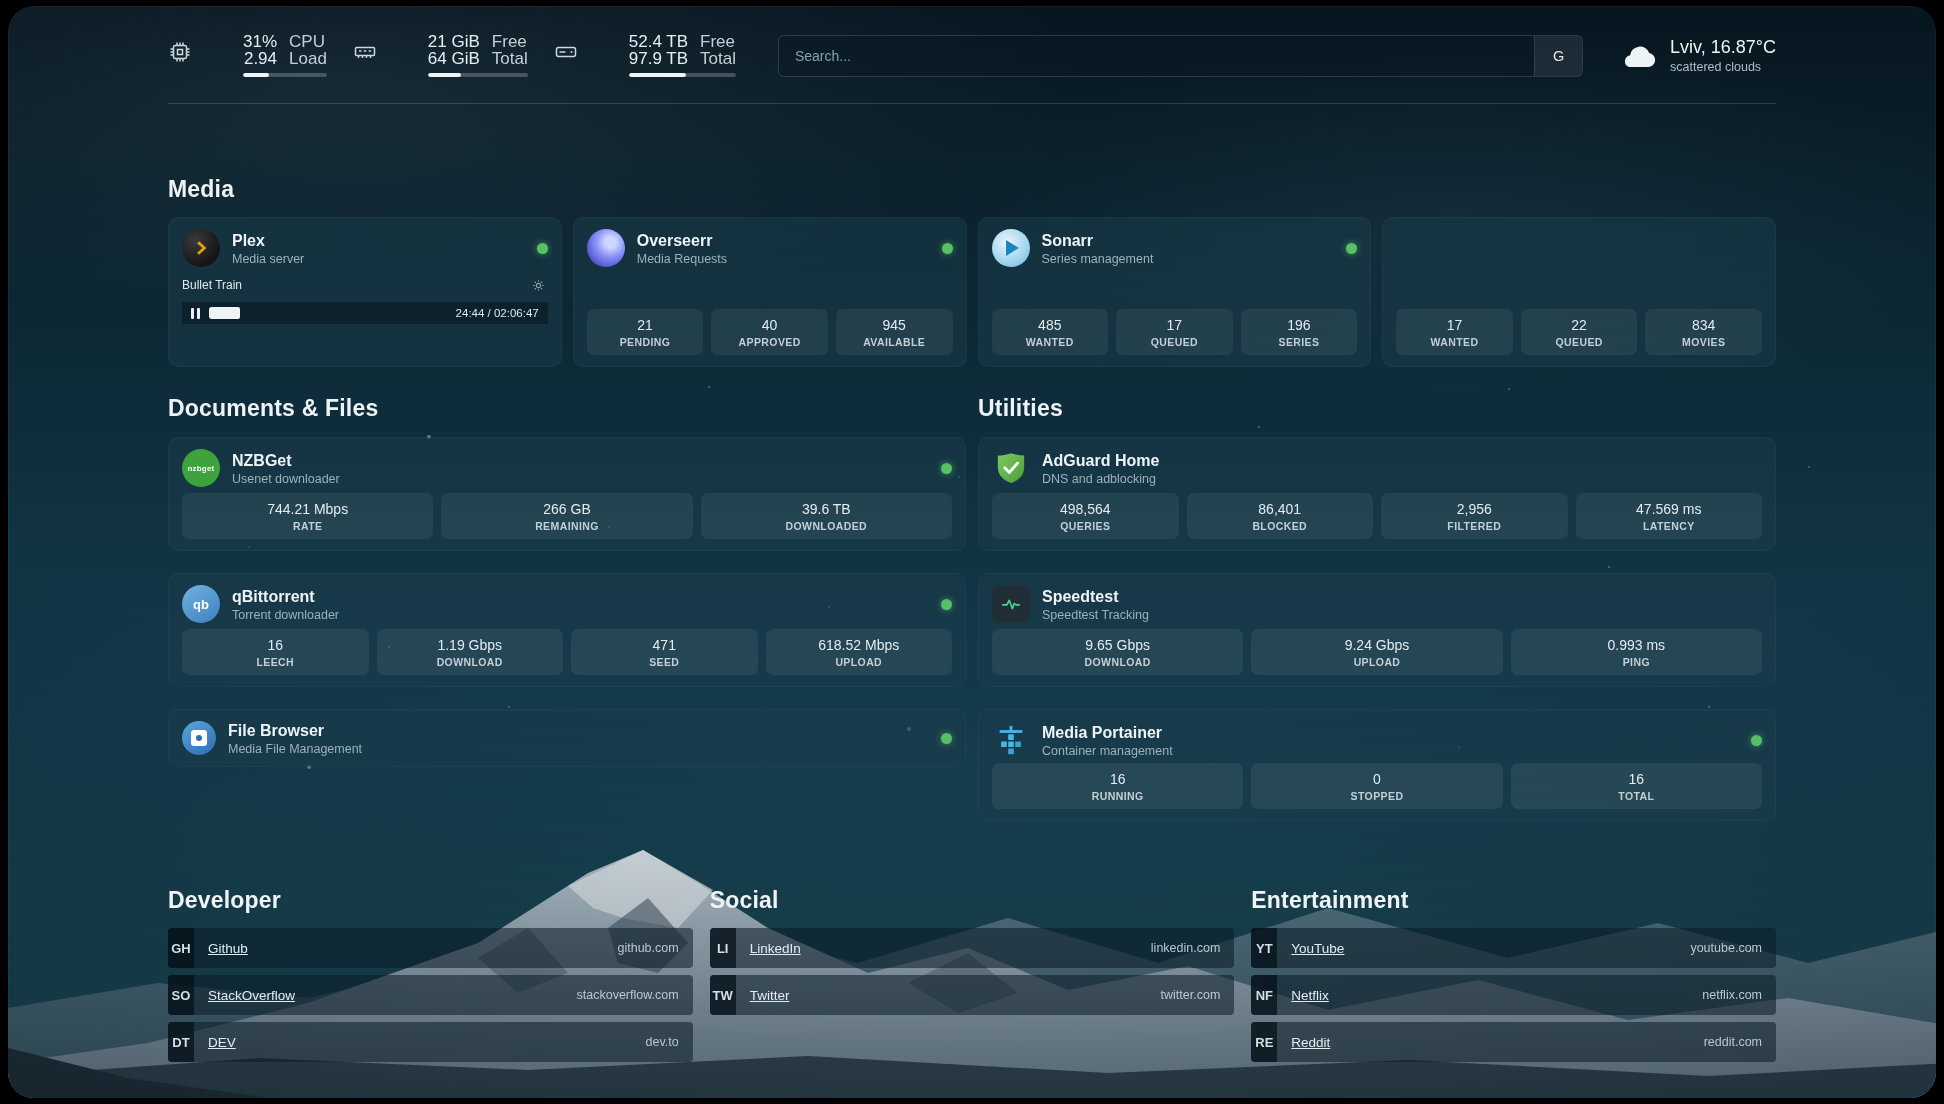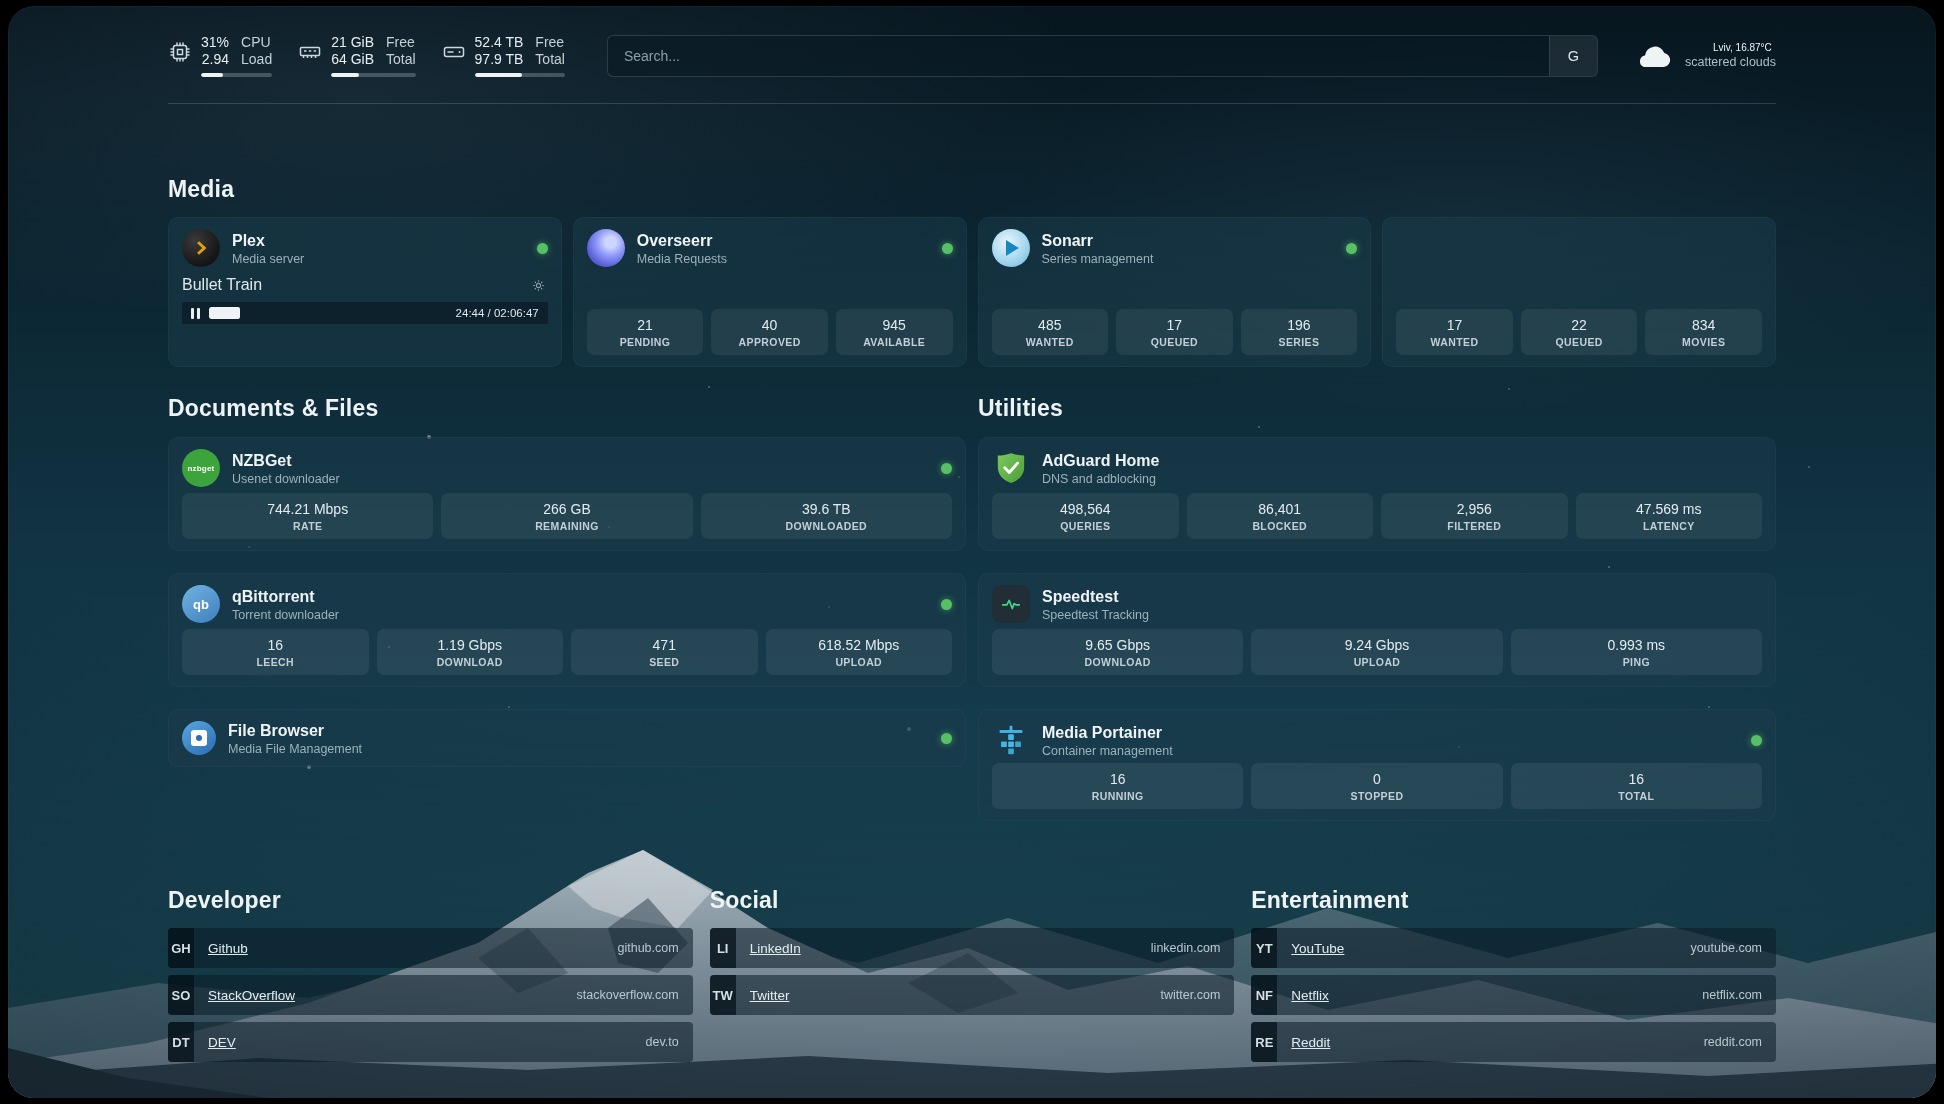--- a/index.html
+++ b/index.html
@@ -36,38 +36,38 @@
   }
   .vignette { position:absolute; inset:0; z-index:2; pointer-events:none;
     background: radial-gradient(140% 120% at 50% 0%, transparent 55%, rgba(2,10,16,.45) 100%); }
   .content { position:relative; z-index:3; height:100%; padding:0 160px; display:flex; flex-direction:column; }
 
   
   .header { display:flex; align-items:center; margin-top:28px; }
   .monitors { display:flex; gap:26px; }
   .monitor { display:flex; gap:9px; align-items:flex-start; }
   .mon-icon { flex:none; margin-top:6px; }
-  .mon-grid { display:grid; grid-template-columns:auto auto; column-gap:12px; row-gap:1px; font-size:14px; line-height:16px; }
+  .mon-grid { display:grid; grid-template-columns:auto auto; column-gap:12px; row-gap:1px; font-size:17px; line-height:16px;margin-left:42px; }
   .mon-num { text-align:right; color:#e6eef2; }
   .mon-lab { color:#c3d0d6; }
   .mon-bar { grid-column:1 / span 2; height:4px; margin-top:5px; border-radius:2px; background:rgba(255,255,255,.22); overflow:hidden; }
   .mon-fill { height:100%; background:#eef4f6; border-radius:2px; }
 
   .searchbar { flex:1; margin:0 36px 0 42px; height:42px; display:flex; align-items:stretch;
     background:rgba(9,26,36,.55); border:1px solid rgba(255,255,255,.14); border-radius:6px; overflow:hidden; }
   .search-input { flex:1; background:transparent; border:none; outline:none; color:#e9f1f4;
     font-family:inherit; font-size:14px; padding:0 16px; }
   .search-input::placeholder { color:#8aa0aa; }
   .search-engine { width:48px; display:flex; align-items:center; justify-content:center;
     background:rgba(255,255,255,.08); border-left:1px solid rgba(255,255,255,.10);
     font-size:14.5px; color:#dfe9ec; cursor:pointer; }
 
   .weather { display:flex; align-items:center; gap:11px; }
   .weather-text { display:flex; flex-direction:column; }
-  .w-loc { font-size:10px; color:#eef4f6;margin-left:28px; }
+  .w-loc { font-size:18px; color:#eef4f6; }
   .w-cond { font-size:12.5px; color:#aebfc7; margin-top:2px; }
 
   .divider { margin-top:26px; border-bottom:1px solid rgba(255,255,255,.15); }
 
   
   h2.section-title { font-size:23px; font-weight:600; color:#eef4f6; letter-spacing:.2px; }
   .sec-media { margin-top:72px; }
   .media-grid { margin-top:14px; display:grid; grid-template-columns:repeat(4,1fr); gap:11px; }
 
   .card { background:rgba(27,60,74,.52); border-radius:10px; padding:12px 14px;
@@ -86,21 +86,21 @@
 
   .stats { display:grid; gap:8px; }
   .stats.cols-3 { grid-template-columns:repeat(3,1fr); }
   .stats.cols-4 { grid-template-columns:repeat(4,1fr); }
   .stat { background:rgba(255,255,255,.065); border-radius:7px; padding:8px 4px 7px; text-align:center; }
   .stat-value { font-size:14px; color:#e2ecf0; line-height:17px; }
   .stat-label { font-size:10.5px; font-weight:700; letter-spacing:.4px; color:#c2d0d6; margin-top:2px; }
 
   
   .np-row { display:flex; align-items:center; justify-content:space-between; margin-top:9px; }
-  .np-title { font-size:16px; color:#dfe9ec;text-align:right; }
+  .np-title { font-size:12px; color:#dfe9ec;text-align:right; }
   .gear-btn { width:18px; height:18px; display:flex; align-items:center; justify-content:center; cursor:pointer; opacity:.85; }
   .player-strip { margin-top:8px; height:22px; display:flex; align-items:center; gap:9px;
     background:rgba(7,20,28,.55); border-radius:0; padding:0 9px; }
   .pause-btn { display:flex; gap:3px; cursor:pointer; flex:none; }
   .pause-btn span { width:3px; height:11px; background:#e8eef1; border-radius:1px; }
   .player-track { flex:1; height:12px; position:relative; border-radius:2px; overflow:hidden; }
   .player-fill { height:100%; background:#eef4f6; border-radius:2px; }
   .player-time { font-size:11.5px; color:#dfe8ec; flex:none; }
 
   

